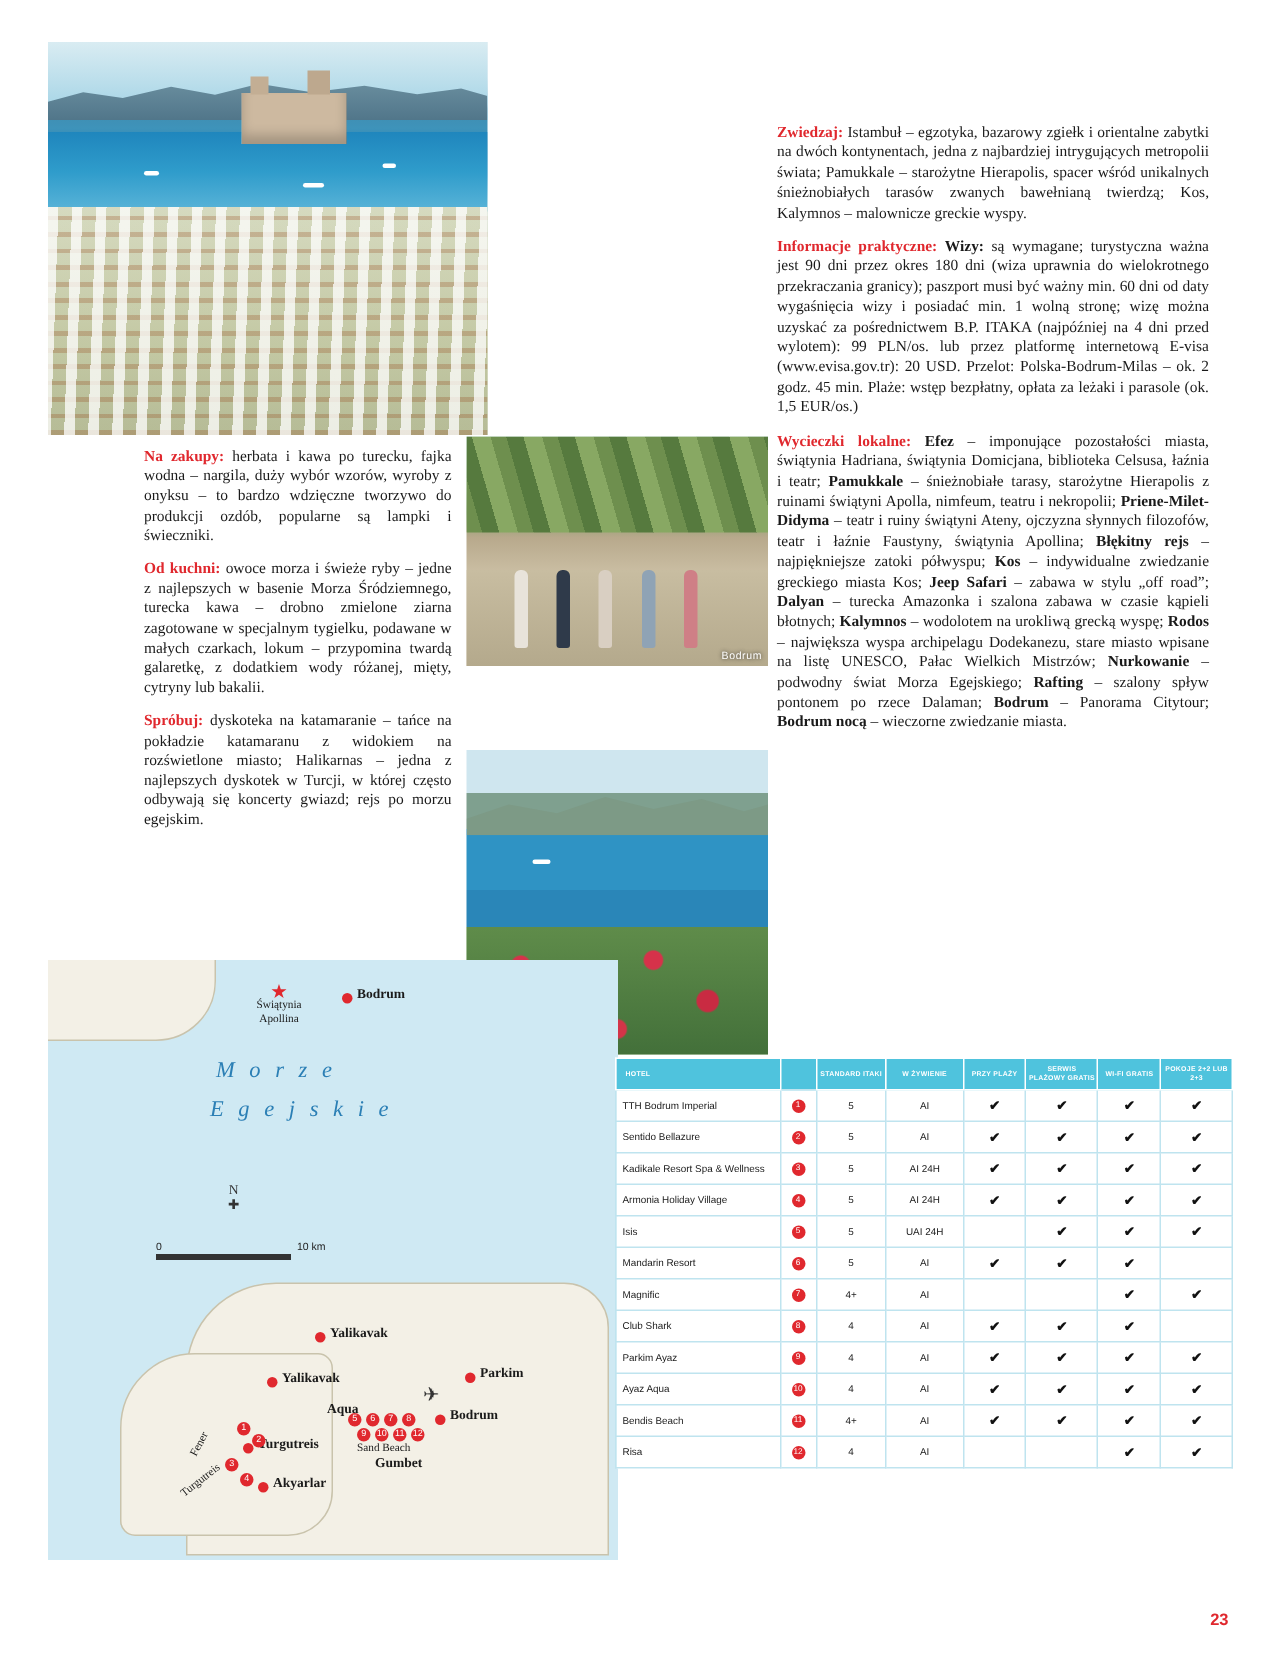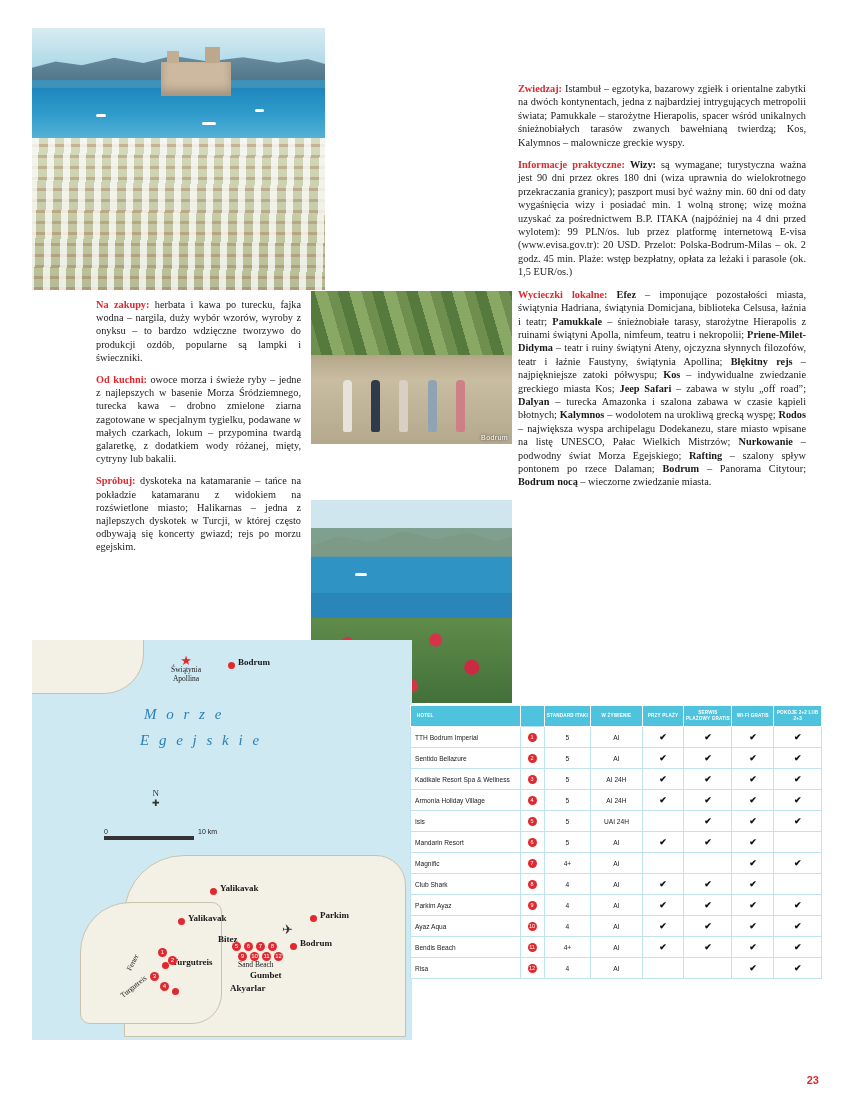--- a/index.html
+++ b/index.html
@@ -187,32 +187,32 @@
 
     <div class="dot" style="left:178px;top:248px;"></div>
     <div class="town" style="left:188px;top:243px;">Yalikavak</div>
 
     <div class="dot" style="left:146px;top:278px;"></div>
     <div class="town" style="left:156px;top:273px;">Yalikavak</div>
 
     <div class="dot" style="left:278px;top:275px;"></div>
     <div class="town" style="left:288px;top:270px;">Parkim</div>
 
-    <div class="town" style="left:186px;top:294px;">Bitez</div>
+    <div class="town" style="left:186px;top:294px;">Aqua</div>
     <div class="plane" style="left:250px;top:282px;">✈</div>
     <div class="dot" style="left:258px;top:303px;"></div>
     <div class="town" style="left:268px;top:298px;">Bodrum</div>
 
     <div class="dot" style="left:130px;top:322px;"></div>
     <div class="town" style="left:140px;top:317px;">Turgutreis</div>
     <div class="town" style="left:206px;top:320px;font-size:7.5px;font-weight:normal;">Sand Beach</div>
     <div class="town" style="left:218px;top:330px;font-family:Liberation Serif, serif;">Gumbet</div>
 
     <div class="dot" style="left:140px;top:348px;"></div>
-    <div class="town" style="left:150px;top:343px;margin-left:48px;">Akyarlar</div>
+    <div class="town" style="left:150px;top:343px;">Akyarlar</div>
 
     <div class="town" style="left:92px;top:318px;font-size:7.5px;font-weight:normal;transform:rotate(-62deg);">Fener</div>
     <div class="town" style="left:86px;top:342px;font-size:7.5px;font-weight:normal;transform:rotate(-38deg);">Turgutreis</div>
 
     <div class="num" style="left:126px;top:308px;">1</div>
     <div class="num" style="left:136px;top:316px;">2</div>
     <div class="num" style="left:118px;top:332px;">3</div>
     <div class="num" style="left:128px;top:342px;">4</div>
     <div class="num" style="left:200px;top:302px;">5</div>
     <div class="num" style="left:212px;top:302px;">6</div>

